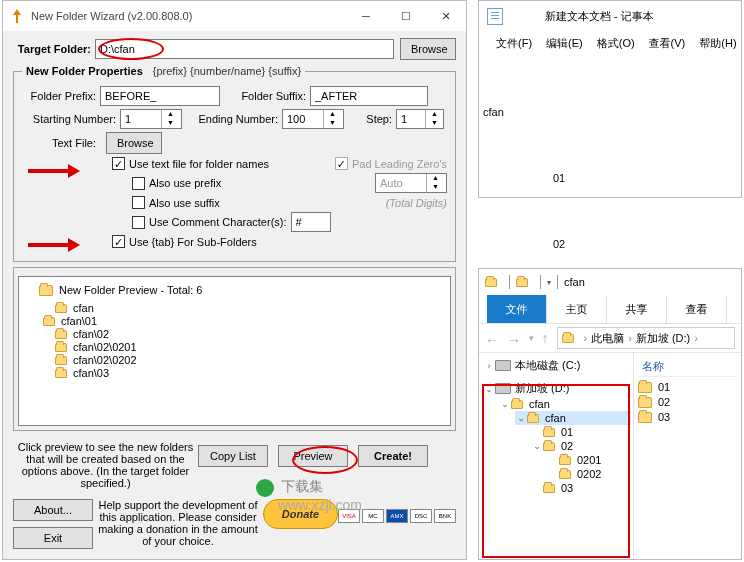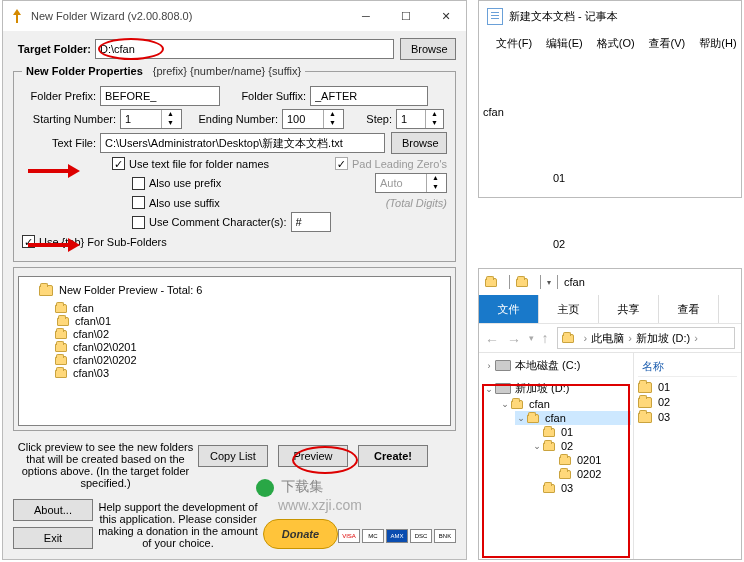--- a/index.html
+++ b/index.html
@@ -50,34 +50,34 @@
 
 .donate { width: 75px; height: 30px; background: #ffc43a; border: 1px solid #c89400; border-radius: 15px; display: flex; align-items: center; justify-content: center; font-weight: bold; color: #333; font-style: italic; }
 .cards { display: flex; gap: 2px; margin-top: 3px; }
 .card { width: 22px; height: 14px; border: 1px solid #888; background: #fff; font-size: 6px; text-align: center; line-height: 12px; }
 
 .watermark { position: absolute; left: 256px; top: 478px; color: #999; font-size: 12px; pointer-events: none; }
 .watermark .ic { display: inline-block; width: 18px; height: 18px; border-radius: 50%; background: #29a746; vertical-align: middle; margin-right: 4px; }
 
 
 .np { position: absolute; left: 478px; top: 0; width: 264px; height: 198px; border: 1px solid #bbb; background: #fff; }
-.np .titlebar { height: 30px; background: #fff; display: flex; align-items: center; padding-left: 8px; }
+.np .titlebar { height: 30px; background: #fff; display: flex; align-items: center; padding-left: 8px; gap: 36px; }
 .np .titlebar .icn { width: 16px; height: 17px; border: 1px solid #6aa0d8; margin-right: 6px; position: relative; }
 .np .titlebar .icn::after { content: ""; position: absolute; top: 3px; left: 3px; right: 3px; height: 1px; background: #6aa0d8; box-shadow: 0 3px #6aa0d8, 0 6px #6aa0d8; }
 .np .menubar { height: 24px; display: flex; align-items: center; padding: 0 4px; gap: 14px; margin-left: 13px; }
 .np .menubar span { color: #000; }
 .np .content { font-family: Consolas, monospace; font-size: 16px; padding: 2px 4px; line-height: 22px; white-space: pre; }
 .np .content .indent1 { padding-left: 70px; }
 .np .content .indent2 { padding-left: 140px; }
 
 
 .fe { position: absolute; left: 478px; top: 268px; width: 264px; height: 292px; border: 1px solid #bbb; background: #fff; }
 .fe .titlebar { height: 26px; background: #fff; display: flex; align-items: center; padding: 0 6px; gap: 6px; }
 .fe .titlebar .vbar { width: 1px; height: 14px; background: #999; }
-.fe .tabs { height: 28px; display: flex; }
+.fe .tabs { height: 28px; display: flex; margin-left: 8px; }
 .fe .tabs .tab { width: 60px; display: flex; align-items: center; justify-content: center; border-right: 1px solid #ddd; }
 .fe .tabs .tab.active { background: #1979ca; color: #fff; }
 .fe .addr { height: 30px; display: flex; align-items: center; padding: 0 6px; gap: 8px; border-top: 1px solid #e4e4e4; border-bottom: 1px solid #e4e4e4; }
 .fe .addr .navarrow { color: #aaa; font-size: 14px; }
 .fe .addr .path { border: 1px solid #ccc; height: 22px; flex: 1; display: flex; align-items: center; padding: 0 4px; gap: 4px; }
 .fe .addr .crumb { color: #000; }
 .fe .addr .sep { color: #888; }
 .fe .cols { display: flex; height: calc(100% - 84px); }
 .fe .tree { width: 155px; border-right: 1px solid #e4e4e4; padding: 4px 2px; overflow: hidden; }
 .fe .listpane { flex: 1; padding: 4px 4px; }
@@ -141,21 +141,20 @@
         <div class="spin" style="width:48px">
             <input style="width: 28px;" value="1">
             <div class="arrows">
               <span>▲</span>
               <span>▼</span>
             </div>
           </div>
       </div>
       <div class="row">
         <span class="lbl" style="width:78px">Text File:</span>
-        <input type="text" class="fld" style="flex: 1 1 0%;" value="C:\Users\Administrator\Desktop\新建文本文档.txt">
         <button class="btn" style="margin-left:6px;width:56px">Browse</button>
       </div>
       <div class="row" style="margin-left:90px">
         <span class="cb checked"></span>
         <span>Use text file for folder names</span>
         <span style="flex:1"></span>
         <span class="cb checked dimcb"></span>
         <span class="dimtxt">Pad Leading Zero's</span>
       </div>
       <div class="row" style="margin-left:110px">
@@ -174,37 +173,37 @@
         <span class="cb"></span>
         <span>Also use suffix</span>
         <span style="flex:1"></span>
         <span class="dimtxt" style="font-style:italic">(Total Digits)</span>
       </div>
       <div class="row" style="margin-left:110px">
         <span class="cb"></span>
         <span>Use Comment Character(s):</span>
         <input type="text" class="fld" style="width: 40px; margin-left: 4px;" value="#">
       </div>
-      <div class="row" style="">
+      <div class="row" style="margin-left:90px">
         <span class="cb checked"></span>
         <span>Use {tab} For Sub-Folders</span>
       </div>
     </fieldset>
 
     <fieldset class="grp" style="padding:4px">
       <div class="preview-box">
         <div class="item" style="font-weight:normal;margin-bottom:6px">
           <div class="foldericon"></div>
           <span>New Folder Preview - Total: 6</span>
         </div>
         <div class="item" style="margin-left:16px">
             <div class="foldericon sm"></div>
             <span>cfan</span>
           </div>
-        <div class="item" style="margin-left:18px">
+        <div class="item" style="margin-left:4px">
             <div class="foldericon sm"></div>
             <span>cfan\01</span>
           </div>
         <div class="item" style="margin-left:16px">
             <div class="foldericon sm"></div>
             <span>cfan\02</span>
           </div>
         <div class="item" style="margin-left:16px">
             <div class="foldericon sm"></div>
             <span>cfan\02\0201</span>
@@ -222,21 +221,21 @@
 
     <div class="bottom-row">
       <div class="hint">Click preview to see the new folders that will be created based on the options above. (In the target folder specified.)</div>
       <div style="display:flex;gap:10px;padding-top:6px">
         <button class="btn" style="width:70px">Copy List</button>
         <button class="btn" style="width:70px">Preview</button>
         <button class="btn" style="width:70px;font-weight:bold">Create!</button>
       </div>
     </div>
 
-    <div style="display:flex;margin-top:10px;align-items:flex-end;gap:0">
+    <div style="display:flex;margin-top:10px;align-items:flex-start;gap:0">
       <div style="display:flex;flex-direction:column;gap:6px">
         <button class="btn" style="width:80px">About...</button>
         <button class="btn" style="width:80px">Exit</button>
       </div>
       <div class="hint2">Help support the development of this application. Please consider making a donation in the amount of your choice.</div>
       <div style="display:flex;flex-direction:row;align-items:center">
         <div class="donate">
             <span>Donate</span>
           </div>
         <div class="cards">

